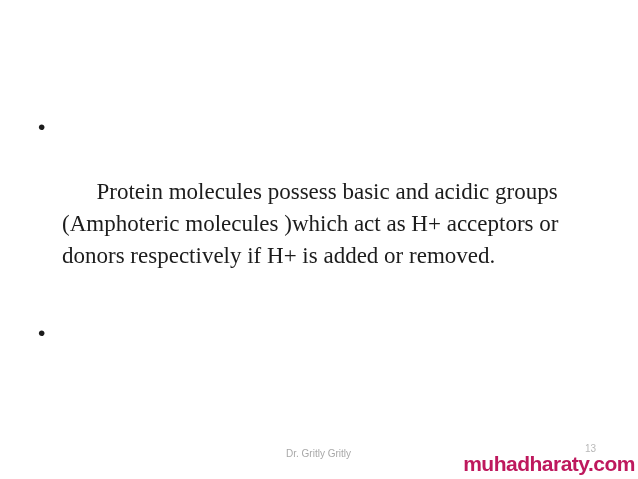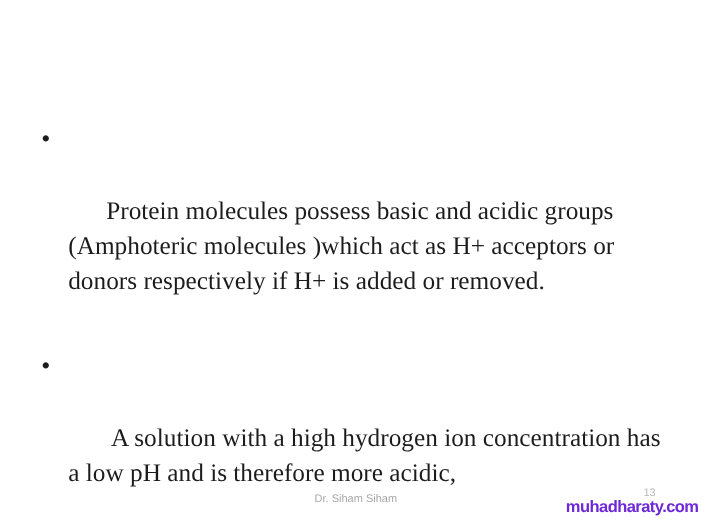--- a/index.html
+++ b/index.html
@@ -56,40 +56,39 @@
     font-family: "Liberation Sans", sans-serif;
     font-size: 10px;
     color: #b8b8b8;
     text-align: center;
   }
   .watermark {
     position: absolute;
     right: 3px;
     top: 452px;
     font-family: "Liberation Sans", sans-serif;
-    font-size: 15px;
+    font-size: 21px;
     font-weight: 800;
     letter-spacing: -0.5px;
-    color: #6d28d9;
+    color: #be185d;
   }
 </style>
 </head>
 <body>
 
 <div class="slide">
 
   <ul class="bullet-list">
     <li class="bullet-item">
       <span class="bullet-marker">•</span>
       <span class="bullet-text">Protein molecules possess basic and acidic groups (Amphoteric molecules )which act as H+ acceptors or donors respectively if H+ is added or removed.</span>
     </li>
     <li class="bullet-item">
       <span class="bullet-marker">•</span>
-      <span class="bullet-text"> A solution with a high hydrogen ion concentration has a low pH and is therefore more acidic,</span>
     </li>
 
   </ul>
 
-  <span class="footer-author">Dr. Siham Siham</span>
+  <span class="footer-author">Dr. Gritly Gritly</span>
   <span class="page-number">13</span>
   <span class="watermark">muhadharaty.com</span>
 
 </div>
 
 </body></html>

